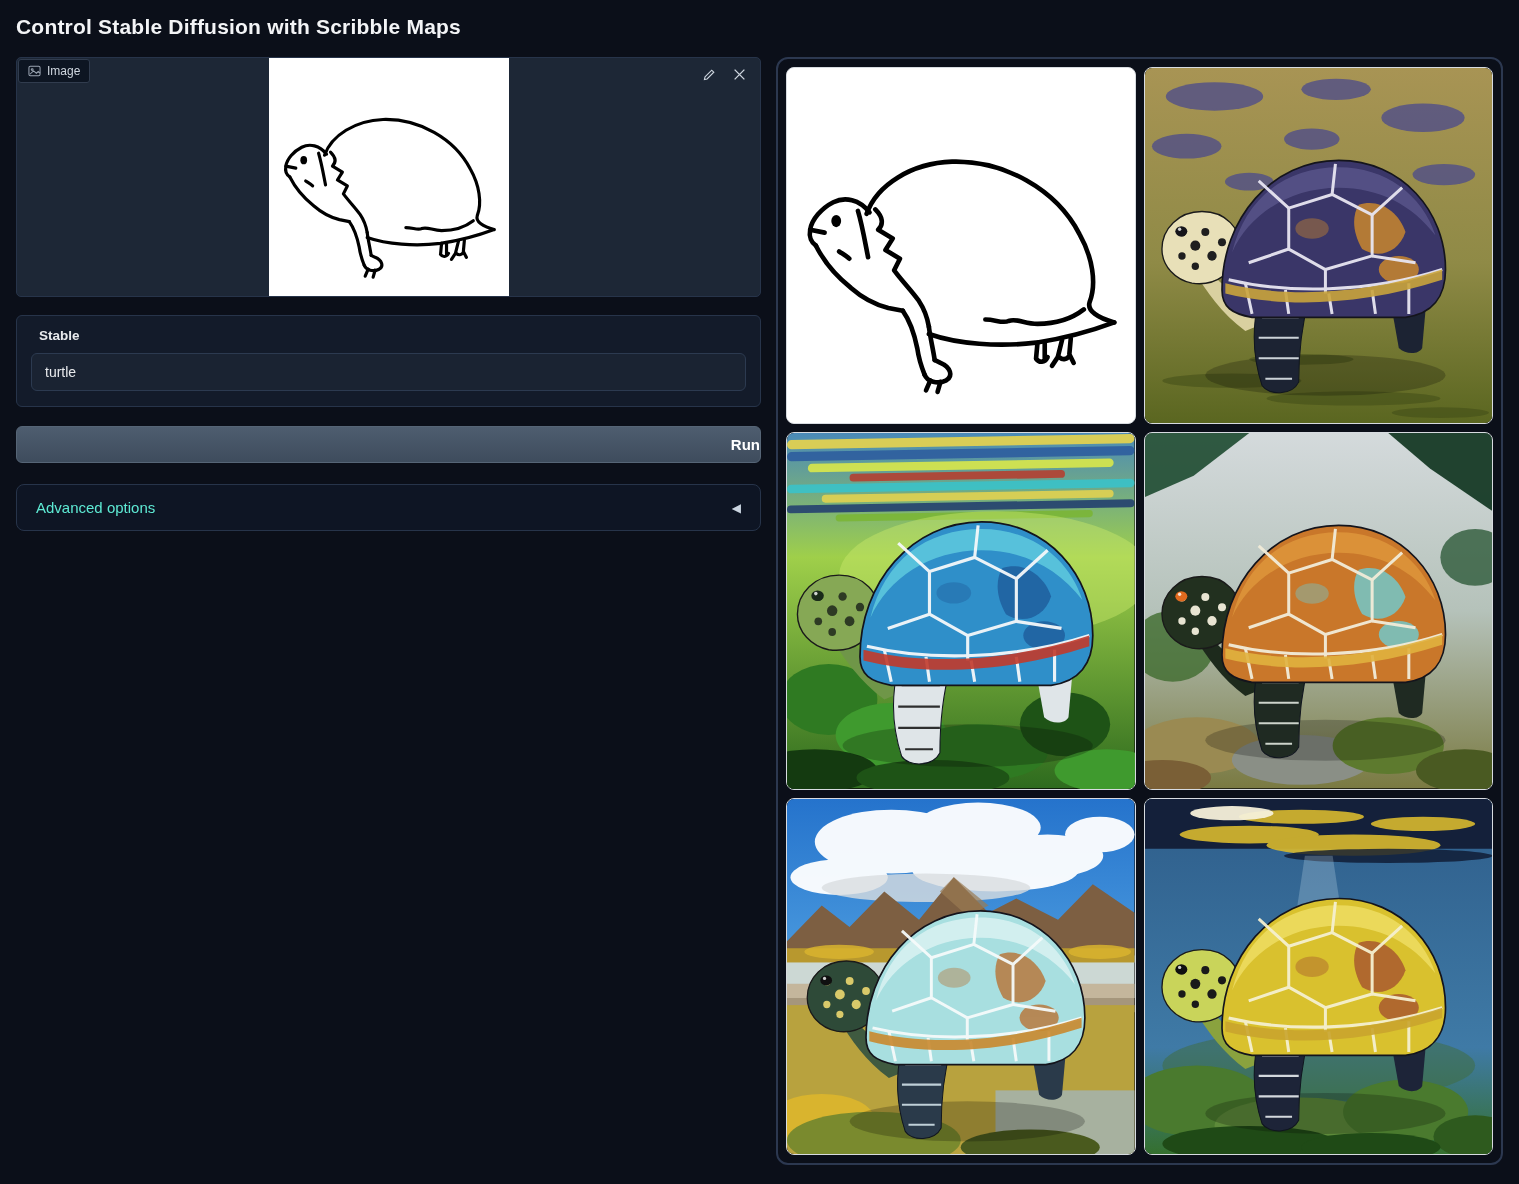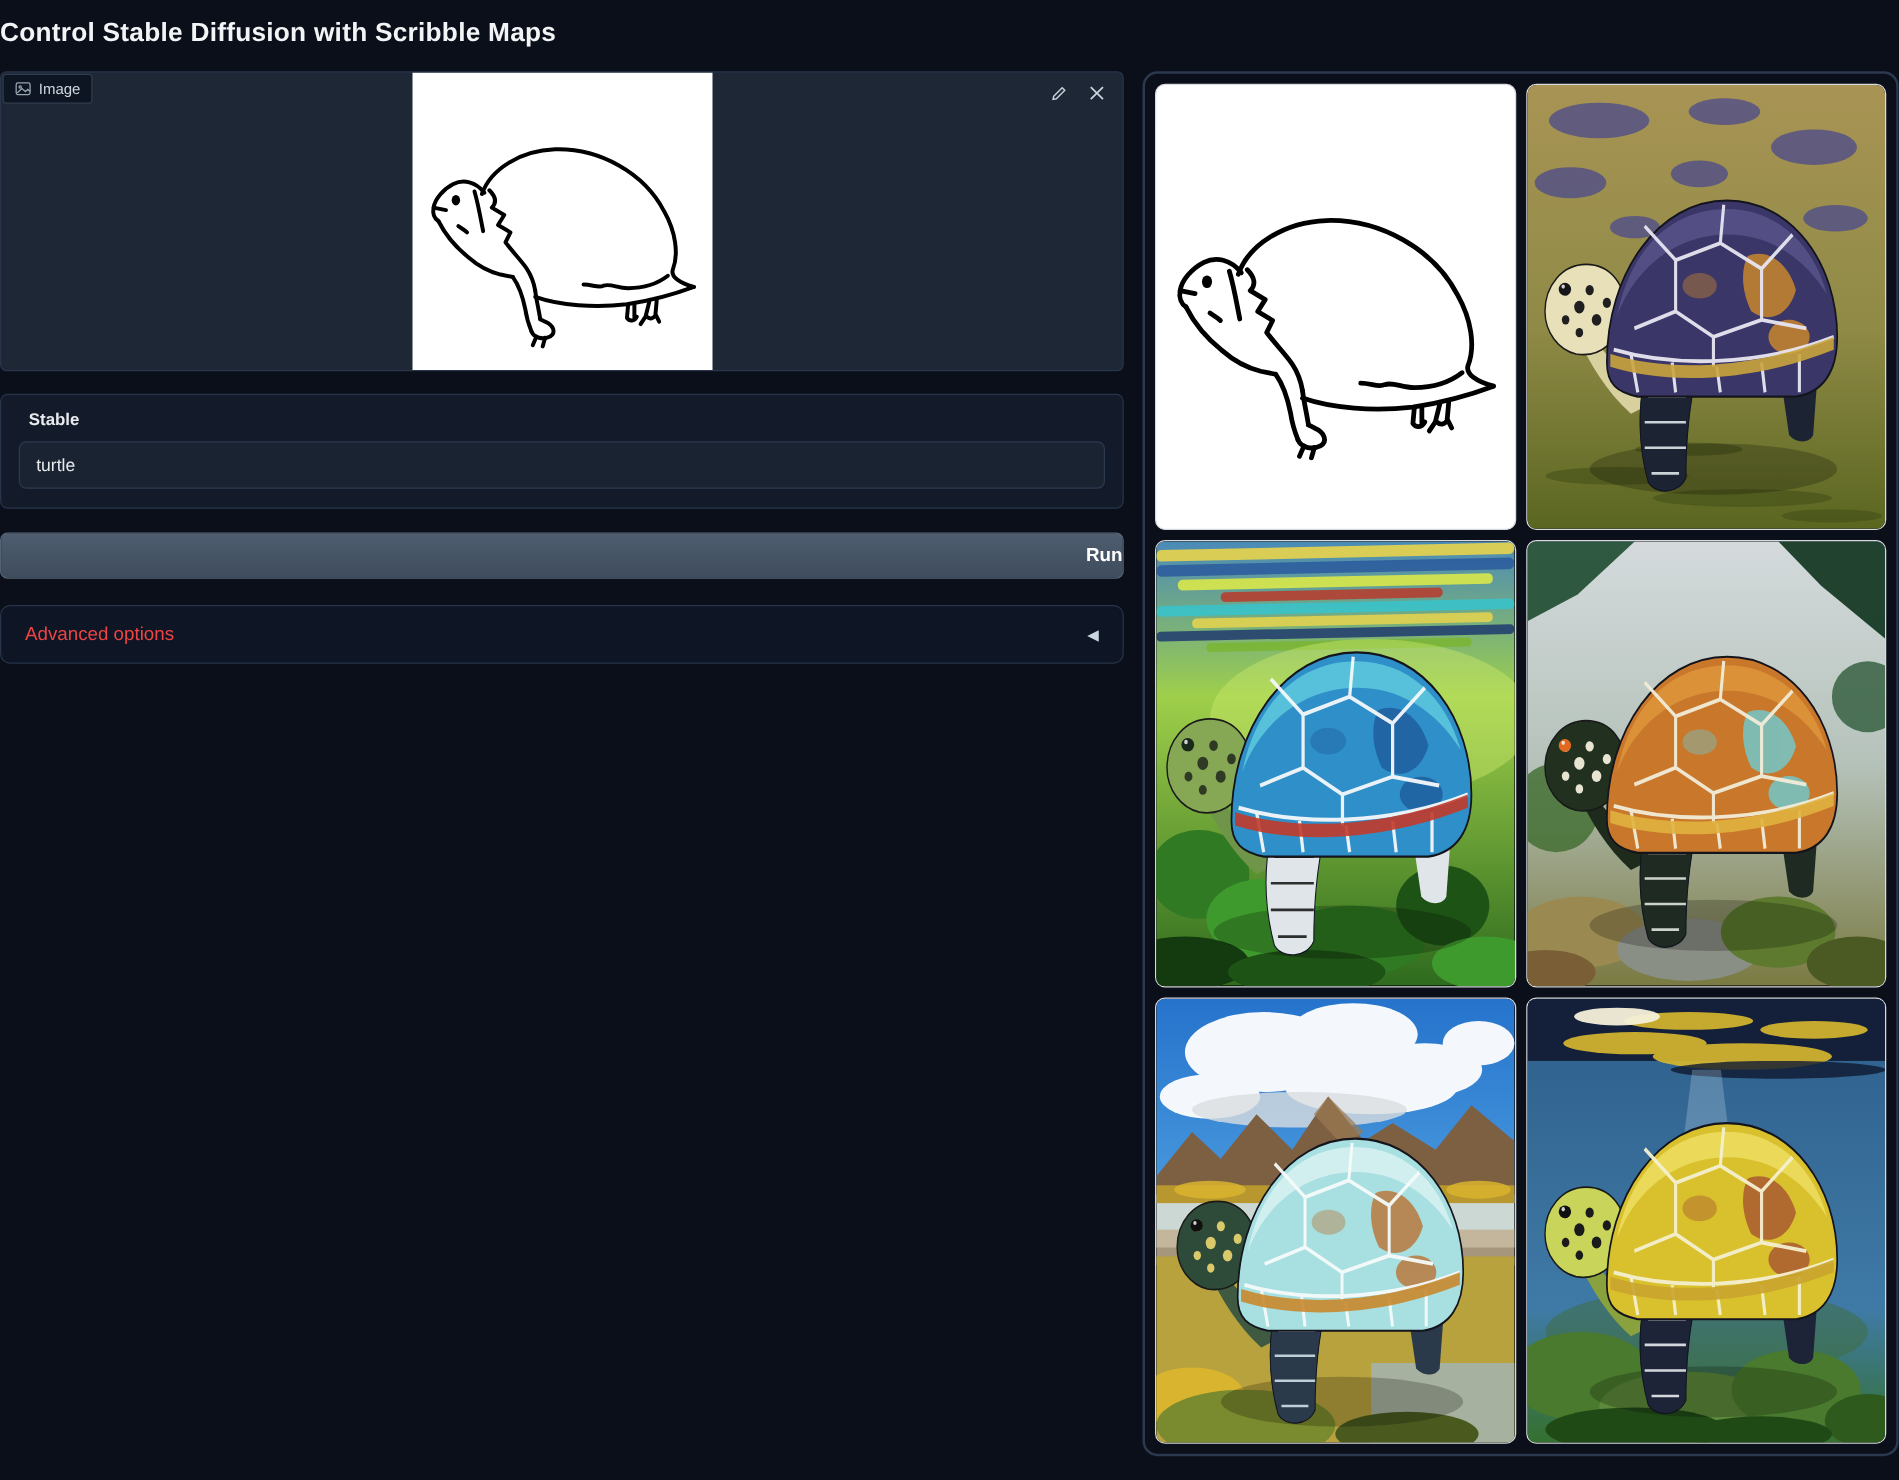--- a/index.html
+++ b/index.html
@@ -3,27 +3,27 @@
 <meta charset="utf-8">
 <style>
   * { box-sizing: border-box; margin: 0; padding: 0; }
   html,body { width: 1519px; height: 1184px; }
   body {
     background: #0b0f19;
     font-family: "Liberation Sans", sans-serif;
     color: #e5e7eb;
     overflow: hidden;
   }
-  .page { padding: 0 0; }
+  .page { padding: 0 16px; }
   h1.app-title {
     font-size: 21px; font-weight: 700; color: #f3f4f6;
     padding: 15px 0 18px 0; letter-spacing: .2px;
   }
   .main { display: flex; gap: 15px; align-items: flex-start; }
-  .left-col { width: 899px; flex: none; }
+  .left-col { width: 745px; flex: none; }
   .right-col { flex: 1; }
 
   
   .image-panel {
     position: relative; height: 240px;
     background: #1d2736; border: 1px solid #27344a; border-radius: 5px;
     margin-bottom: 18px; overflow: hidden;
   }
   .canvas-wrap { width: 240px; height: 238px; margin: 0 auto; background: #ffffff; }
   .canvas-wrap svg { display: block; }
@@ -65,21 +65,21 @@
     font-family: "Liberation Sans", sans-serif;
     cursor: pointer; margin-bottom: 21px; text-align: right;
   }
 
   
   .accordion {
     height: 47px; background: #0e1524; border: 1px solid #27344a; border-radius: 8px;
     display: flex; align-items: center; justify-content: space-between;
     padding: 0 19px; cursor: pointer;
   }
-  .accordion-label { font-size: 15px; color: #ef4444; }
+  .accordion-label { font-size: 15px; color: #5eead4; }
   .accordion-arrow { font-size: 12px; color: #cbd5e1; line-height: 1; }
 
   
   .gallery {
     height: 1108px; border: 2px solid #2c3850; border-radius: 12px;
     padding: 8px; display: grid;
     grid-template-columns: 1fr 1fr; grid-template-rows: repeat(3, 1fr); gap: 8px;
   }
   .tile {
     border: 1px solid #d7dbe0; border-radius: 8px; overflow: hidden;

